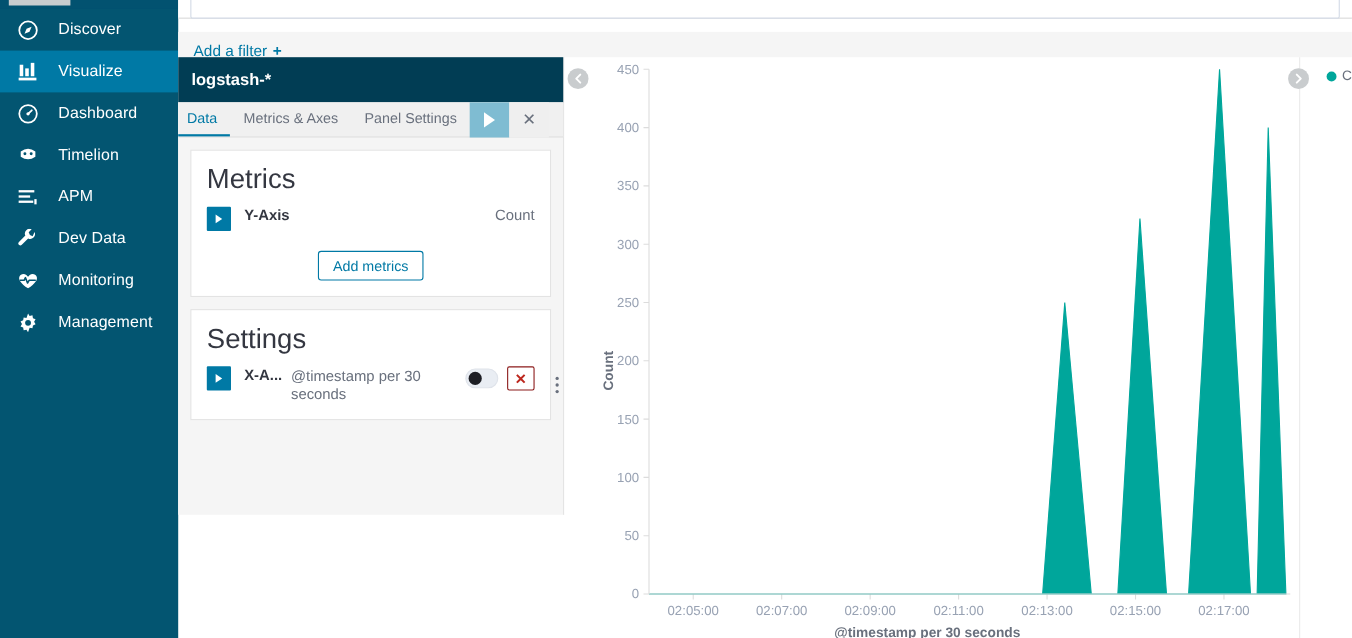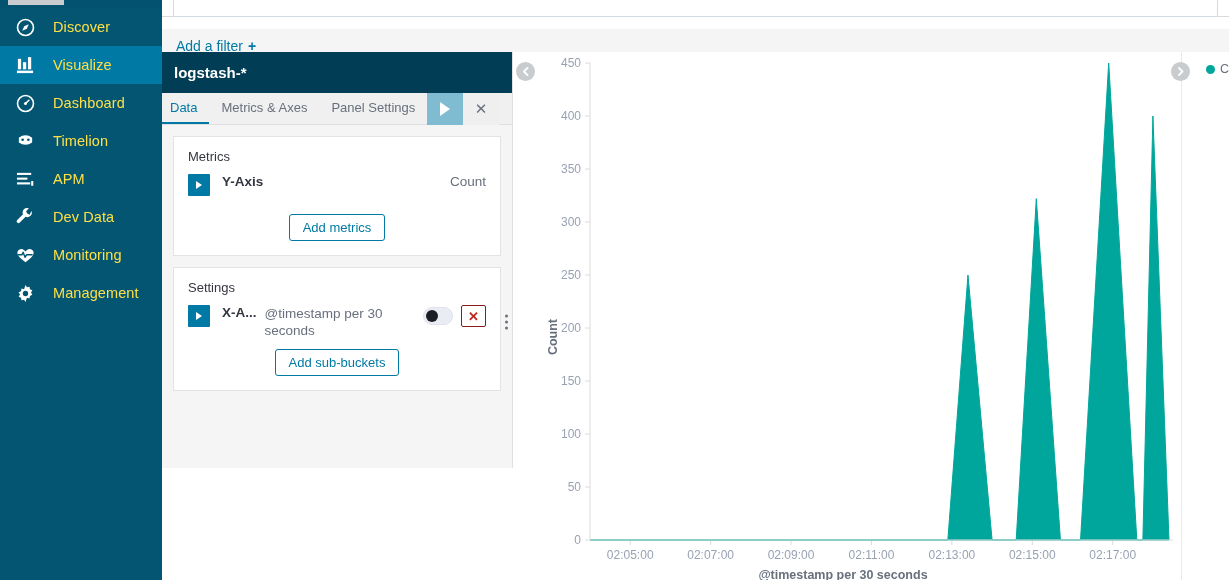--- a/index.html
+++ b/index.html
@@ -37,21 +37,21 @@
   }
   .nav-item.active { background: #0079a5; }
   .nav-icon {
     width: 22px; height: 22px; flex: 0 0 22px;
     display: flex; align-items: center; justify-content: center;
     color: #ffffff;
   }
   .nav-icon svg { width: 19px; height: 19px; display: block; }
   .nav-label {
     margin-left: 17px; font-size: 14.5px;
-    color: #fde047; letter-spacing: .1px;
+    color: #ffffff; letter-spacing: .1px;
     white-space: nowrap;
   }
 
   
   #topbar {
     position: absolute; left: 162px; top: 0;
     width: 1067px; height: 17px;
     background: #ffffff;
     border-bottom: 1px solid #d9d9d9;
   }
@@ -129,21 +129,21 @@
   }
 
   
   .card {
     margin: 11px 11px 0 11px;
     background: #ffffff;
     border: 1px solid #e3e3e3;
     padding: 12px 14px 14px 14px;
   }
   .card-title {
-    font-size: 13px; font-weight: normal;
+    font-size: 25px; font-weight: normal;
     color: #343741; margin-bottom: 10px;
   }
   .agg-row {
     display: flex; align-items: flex-start;
     min-height: 30px; position: relative;
   }
   .expand-btn {
     width: 22px; height: 22px; flex: 0 0 22px;
     background: #0079a5;
     display: flex; align-items: center; justify-content: center;
@@ -411,23 +411,20 @@
           </span>
         </span>
 
         <span class="drag-dots">
           <i></i>
           <i></i>
           <i></i>
         </span>
       </div>
 
-      <div class="card-footer">
-        <button class="btn-outline">Add sub-buckets</button>
-      </div>
     </section>
   </aside>
 
   <section id="chartwrap">
 
     <div id="collapse-left" class="collapse-btn">
       <svg viewBox="0 0 16 16">
         <path d="M10.5 3.5 L6 8 L10.5 12.5" fill="none" stroke="#fff" stroke-width="2.2" stroke-linecap="round" stroke-linejoin="round"></path>
       </svg>
     </div>

